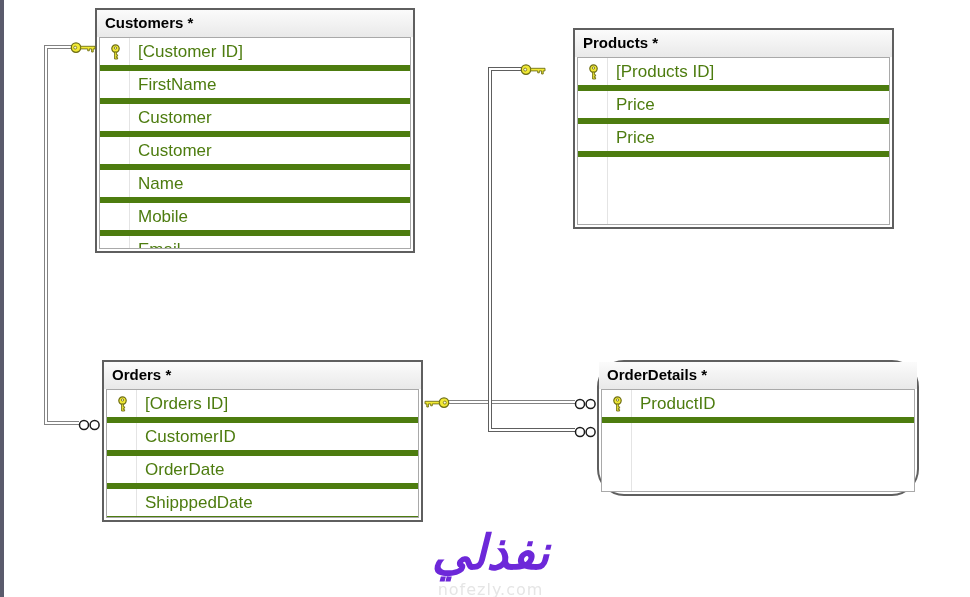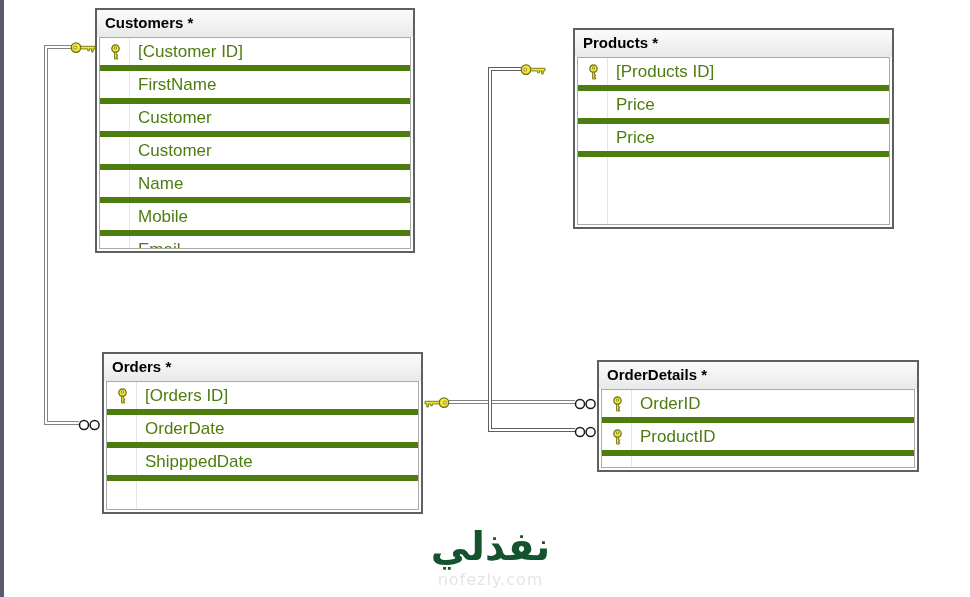--- a/index.html
+++ b/index.html
@@ -31,21 +31,21 @@
   .icell{flex:0 0 30px;display:flex;align-items:center;justify-content:center;height:100%;}
   .fname{padding-left:8px;white-space:nowrap;}
 
   .glyph{position:absolute;}
   .mirror{transform:scaleX(-1);}
 
   #watermark{
     position:absolute;left:408px;top:526px;width:165px;text-align:center;
     font-family:"DejaVu Sans", sans-serif;user-select:none;
   }
-  #watermark .ar{font-size:39px;font-weight:bold;color:#14532d;line-height:1.1;direction:rtl;display:block;}
+  #watermark .ar{font-size:48px;font-weight:bold;color:#6d28d9;line-height:1.1;direction:rtl;display:block;font-style:italic;}
   #watermark .site{font-size:16px;color:#e5e5e5;letter-spacing:1px;display:block;margin-top:1px;}
 </style>
 </head>
 <body>
 
 <div id="canvas">
 
   <div id="left-strip"></div>
 
   <svg id="rel-lines" xmlns="http://www.w3.org/2000/svg">
@@ -128,65 +128,59 @@
           <span class="icell"></span>
           <span class="fname">Price</span>
         </div>
       <div class="frow">
           <span class="icell"></span>
           <span class="fname">Price</span>
         </div>
     </div>
   </div>
 
-  <div class="dtable" style="left:102px;top:352px;width:321px;height:162px;">
+  <div class="dtable" style="left:102px;top:360px;width:321px;height:162px;">
     <div class="thead">
       <span>Orders</span>
       <span> *</span>
     </div>
     <div class="tbody">
       <div class="icon-col-line"></div>
       <div class="frow">
         <span class="icell">
           <svg width="11" height="16" viewBox="0 0 11 16">
               <circle cx="5.5" cy="4.6" r="3.7" fill="#f2ea35" stroke="#6e6e14" stroke-width="1.2"></circle>
               <circle cx="5.5" cy="4" r="1.2" fill="#fbf8d8" stroke="#6e6e14" stroke-width="0.8"></circle>
               <path d="M4.6 8 L4.6 15 L7.6 15 L7.6 13.6 L6.4 13.6 L6.4 12.2 L7.6 12.2 L7.6 10.8 L6.4 10.8 L6.4 8 Z" fill="#f2ea35" stroke="#6e6e14" stroke-width="0.9"></path>
             </svg>
         </span>
         <span class="fname">[Orders ID]</span>
       </div>
       <div class="frow">
           <span class="icell"></span>
+          <span class="fname">CustomerID</span>
+        </div>
+      <div class="frow">
+          <span class="icell"></span>
           <span class="fname">OrderDate</span>
         </div>
       <div class="frow">
           <span class="icell"></span>
           <span class="fname">ShipppedDate</span>
         </div>
     </div>
   </div>
 
-  <div class="dtable" style="left:597px;top:360px;width:322px;height:112px;">
+  <div class="dtable" style="left:597px;top:360px;width:322px;height:136px;border-radius:27px;">
     <div class="thead">
       <span>OrderDetails</span>
       <span> *</span>
     </div>
     <div class="tbody">
       <div class="icon-col-line"></div>
-      <div class="frow">
-        <span class="icell">
-          <svg width="11" height="16" viewBox="0 0 11 16">
-              <circle cx="5.5" cy="4.6" r="3.7" fill="#f2ea35" stroke="#6e6e14" stroke-width="1.2"></circle>
-              <circle cx="5.5" cy="4" r="1.2" fill="#fbf8d8" stroke="#6e6e14" stroke-width="0.8"></circle>
-              <path d="M4.6 8 L4.6 15 L7.6 15 L7.6 13.6 L6.4 13.6 L6.4 12.2 L7.6 12.2 L7.6 10.8 L6.4 10.8 L6.4 8 Z" fill="#f2ea35" stroke="#6e6e14" stroke-width="0.9"></path>
-            </svg>
-        </span>
-        <span class="fname">OrderID</span>
-      </div>
       <div class="frow">
         <span class="icell">
           <svg width="11" height="16" viewBox="0 0 11 16">
               <circle cx="5.5" cy="4.6" r="3.7" fill="#f2ea35" stroke="#6e6e14" stroke-width="1.2"></circle>
               <circle cx="5.5" cy="4" r="1.2" fill="#fbf8d8" stroke="#6e6e14" stroke-width="0.8"></circle>
               <path d="M4.6 8 L4.6 15 L7.6 15 L7.6 13.6 L6.4 13.6 L6.4 12.2 L7.6 12.2 L7.6 10.8 L6.4 10.8 L6.4 8 Z" fill="#f2ea35" stroke="#6e6e14" stroke-width="0.9"></path>
             </svg>
         </span>
         <span class="fname">ProductID</span>
       </div>

